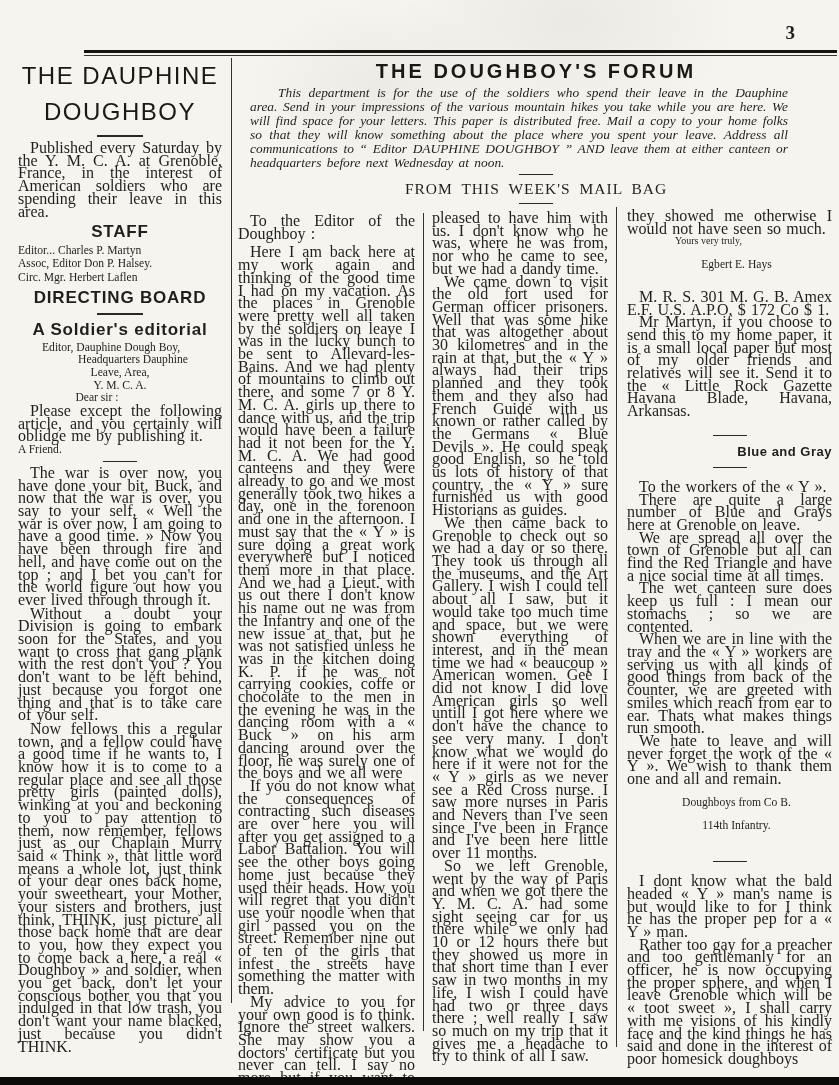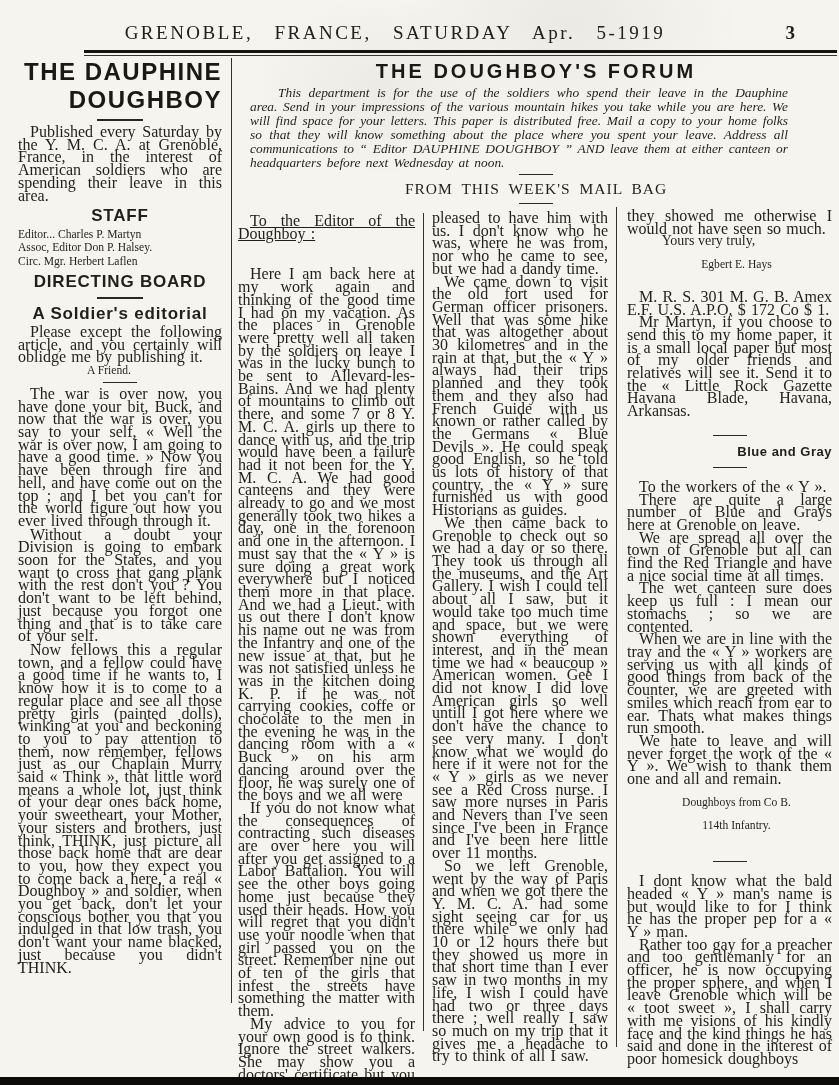--- a/index.html
+++ b/index.html
@@ -34,85 +34,91 @@
   
   .divider { border-top:2.5px solid #2b2822; width:46px; margin:5px auto 5px; }
   .divider.thin { border-top-width:1.5px; width:34px; }
   .para, .sb-par {
     margin:0; text-align:justify; text-indent:12px;
     font-size:16px; line-height:12.7px; word-spacing:1.2px;
   }
 
   
   .sidebar { position:absolute; left:18px; top:58px; width:204px; }
-  .sidebar-title { font-family:"Liberation Sans",sans-serif; font-weight:bold;
-    font-size:24px; line-height:28px; text-align:right; letter-spacing:1.5px; color:#1b1914; }
+  .sidebar-title { font-family:"Liberation Sans",sans-serif; font-weight:normal;
+    font-size:24px; line-height:36px; text-align:center; letter-spacing:1.5px; color:#1b1914; }
   .sb-about { margin-top:4px; }
   .sb-heading { font-family:"Liberation Sans",sans-serif; font-weight:bold;
     font-size:17px; text-align:center; letter-spacing:0.8px; margin:4px 0 2px; }
   .sb-list p { margin:0; font-size:11.6px; line-height:13.2px; }
   .sb-list.centered p { text-align:center; }
   .sb-address p { margin:0; font-size:11.6px; line-height:12.6px; }
   .sb-address p:nth-child(1){ padding-left:24px; }
   .sb-address p:nth-child(2){ text-align:center; padding-left:26px; }
   .sb-address p:nth-child(3){ text-align:center; }
   .sb-address p:nth-child(4){ text-align:center; }
   .sb-address p:nth-child(5){ text-align:center; padding-right:46px; }
-  .sb-friend { margin:0; font-size:11.6px; line-height:13px; text-align:center; padding-right:22px; }
+  .sb-friend { margin:0; font-size:11.6px; line-height:13px; text-align:left; padding-right:22px; }
   .sb-body p { margin:0 0 1px; }
 
   
   .forum { position:absolute; left:240px; top:60px; width:592px; }
   .forum-title { text-align:center; font-family:"Liberation Sans",sans-serif; font-weight:bold;
     font-size:20px; letter-spacing:3px; color:#1b1914; }
   .forum-intro { font-style:italic; font-size:13.4px; line-height:13.9px;
     margin:3px 44px 0 10px; text-align:justify; text-indent:28px; word-spacing:2px; }
   .mailbag-heading { text-align:center; font-weight:normal; font-size:15.5px;
     letter-spacing:1px; word-spacing:4px; margin-top:5px; }
 
   
   .col { position:absolute; }
   .col-a { left:238px; top:215px; width:177px; }
   .col-b { left:432px; top:212px; width:176px; }
   .col-c { left:627px; top:210px; width:205px; }
-  .salutation { margin-bottom:28px;text-decoration:underline; }
+  .salutation { margin-bottom:6px; }
   .no-first-indent .para:first-child { text-indent:0; }
   .sig-right { margin-top:22px; text-align:right; padding-right:14px;
     font-weight:bold; font-size:12.4px; }
-  .valediction { margin:0; font-size:14px; line-height:12.7px; text-align:center; padding-right:42px; }
+  .valediction { margin:0; font-size:10px; line-height:12.7px; text-align:center; padding-right:42px; }
   .sig-center { margin:11px; font-size:11.6px; line-height:12.7px; text-align:center; padding-left:14px;font-family:Liberation Serif, serif; }
   .cc-heading { font-family:"Liberation Sans",sans-serif; font-weight:bold;
     font-size:13px; text-align:right; letter-spacing:0.5px; margin:8px 0; } .gap8 { height:8px; } .gap12 { height:12px; }
 </style>
 </head>
 <body>
 
 <div class="page">
 
-  <div class="dateline">GRENOBLE, FRANCE, SATURDAY Apr. 5-1919</div>
   <div class="page-number">3</div>
   <div class="masthead-rule"></div>
 
   <div class="vrule vrule-sidebar"></div>
   <div class="vrule vrule-ab"></div>
   <div class="vrule vrule-bc"></div>
 
   <div class="sidebar">
     <div class="sidebar-title">THE DAUPHINE DOUGHBOY</div>
     <div class="divider"></div>
     <p class="sb-par sb-about">Published every Saturday by the Y. M. C. A. at Grenoble, France, in the interest of American soldiers who are spending their leave in this area.</p>
     <div class="sb-heading">STAFF</div>
     <div class="sb-list">
         <p>Editor...  Charles  P.  Martyn</p>
         <p>Assoc, Editor Don P. Halsey.</p>
         <p>Circ.  Mgr.  Herbert  Laflen</p>
       </div>
     <div class="sb-heading">DIRECTING BOARD</div>
     <div class="divider"></div>
     <div class="sb-heading">A Soldier's editorial</div>
+    <div class="sb-address">
+        <p>Editor, Dauphine Dough Boy,</p>
+        <p>Headquarters Dauphine</p>
+        <p>Leave,  Area,</p>
+        <p>Y.  M.  C.  A.</p>
+        <p>Dear sir :</p>
+      </div>
     <p class="sb-par">Please except the following article, and you certainly will oblidge me by publishing it.</p>
     <p class="sb-friend">A  Friend.</p>
     <div class="divider thin"></div>
     <div class="sb-body">
         <p class="sb-par">The war is over now, you have done your bit, Buck, and now that the war is over, you say to your self, « Well the war is over now, I am going to have a good time. » Now you have been through fire and hell, and have come out on the top ; and I bet you can't for the world figure out how you ever lived through through it.</p>
         <p class="sb-par">Without a doubt your Division is going to embark soon for the States, and you want to cross that gang plank with the rest don't you ? You don't want to be left behind, just because you forgot one thing and that is to take care of your self.</p>
         <p class="sb-par">Now fellows this a regular town, and a fellow could have a good time if he wants to, I know how it is to come to a regular place and see all those pretty girls (painted dolls), winking at you and beckoning to you to pay attention to them, now remember, fellows just as our Chaplain Murry said « Think », that little word means a whole lot, just think of your dear ones back home, your sweetheart, your Mother, your sisters and brothers, just think, THINK, just picture all those back home that are dear to you, how they expect you to come back a here, a real « Doughboy » and soldier, when you get back, don't let your conscious bother you that you indulged in that low trash, you don't want your name blacked, just because you didn't THINK.</p>
       </div>
   </div>
 

